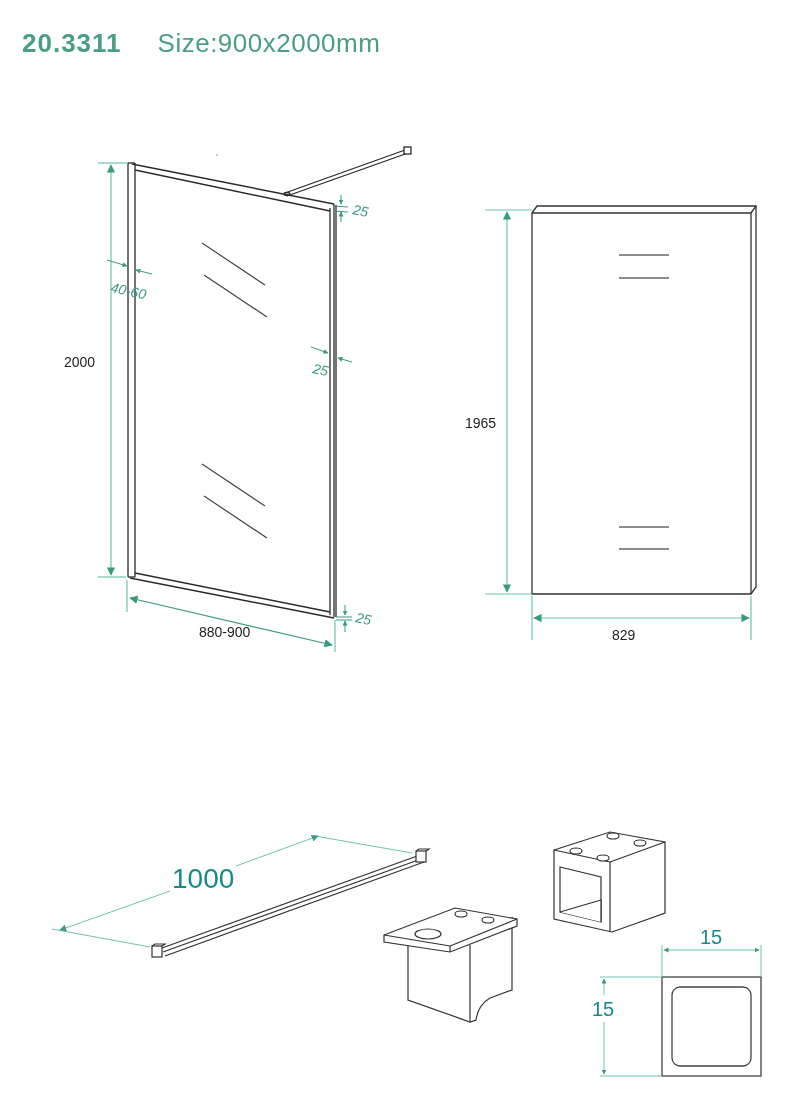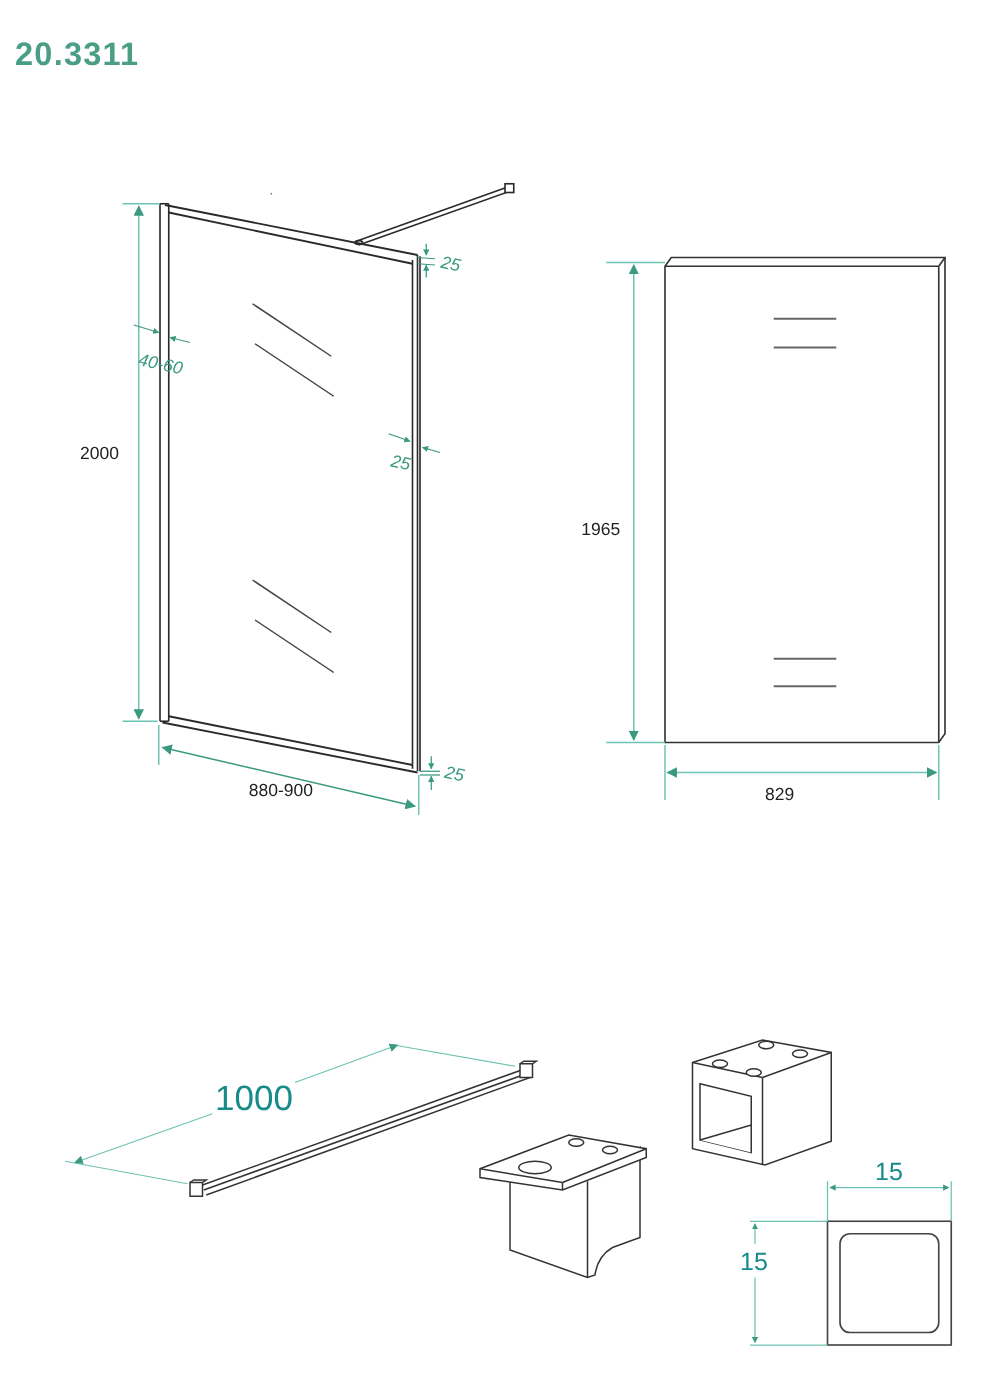--- a/index.html
+++ b/index.html
@@ -1,30 +1,31 @@
 <!DOCTYPE html>
 <html><head>
 <meta charset="utf-8">
 <style>
   html, body { margin: 0; padding: 0; background: #ffffff; }
   body { width: 800px; height: 1116px; position: relative; overflow: hidden;
          font-family: "Liberation Sans", sans-serif; }
-  .header { position: absolute; left: 12px; top: 28px; height: 36px; display: flex; align-items: baseline; }
+  .header { position: absolute; left: 22px; top: 28px; height: 36px; display: flex; align-items: baseline; }
   .code { font-size: 26px; font-weight: bold; color: #4a9e86; letter-spacing: 1px; }
   .size { font-size: 26px; color: #4a9e86; margin-left: 36px; letter-spacing: 0.5px; }
   svg { position: absolute; left: 0; top: 0; }
   .dim-green { fill: #3a9a80; font-family: "Liberation Sans", sans-serif; }
   .dim-black { fill: #222222; font-family: "Liberation Sans", sans-serif; }
   .dim-teal { fill: #178a8a; font-family: "Liberation Sans", sans-serif; }
 </style>
 </head>
 <body>
 
 <div class="header">
   <span class="code">20.3311</span>
+  <span class="size">Size:900x2000mm</span>
 </div>
 
 <svg width="800" height="1116" viewBox="0 0 800 1116">
   <defs>
     <marker id="arr" viewBox="0 0 10 10" refX="9" refY="5" markerWidth="7" markerHeight="7" orient="auto-start-reverse">
       <path d="M0,0 L10,5 L0,10 z" fill="#3a9a80"></path>
     </marker>
     <marker id="arrs" viewBox="0 0 10 10" refX="9" refY="5" markerWidth="5" markerHeight="5" orient="auto-start-reverse">
       <path d="M0,0 L10,5 L0,10 z" fill="#3a9a80"></path>
     </marker>

